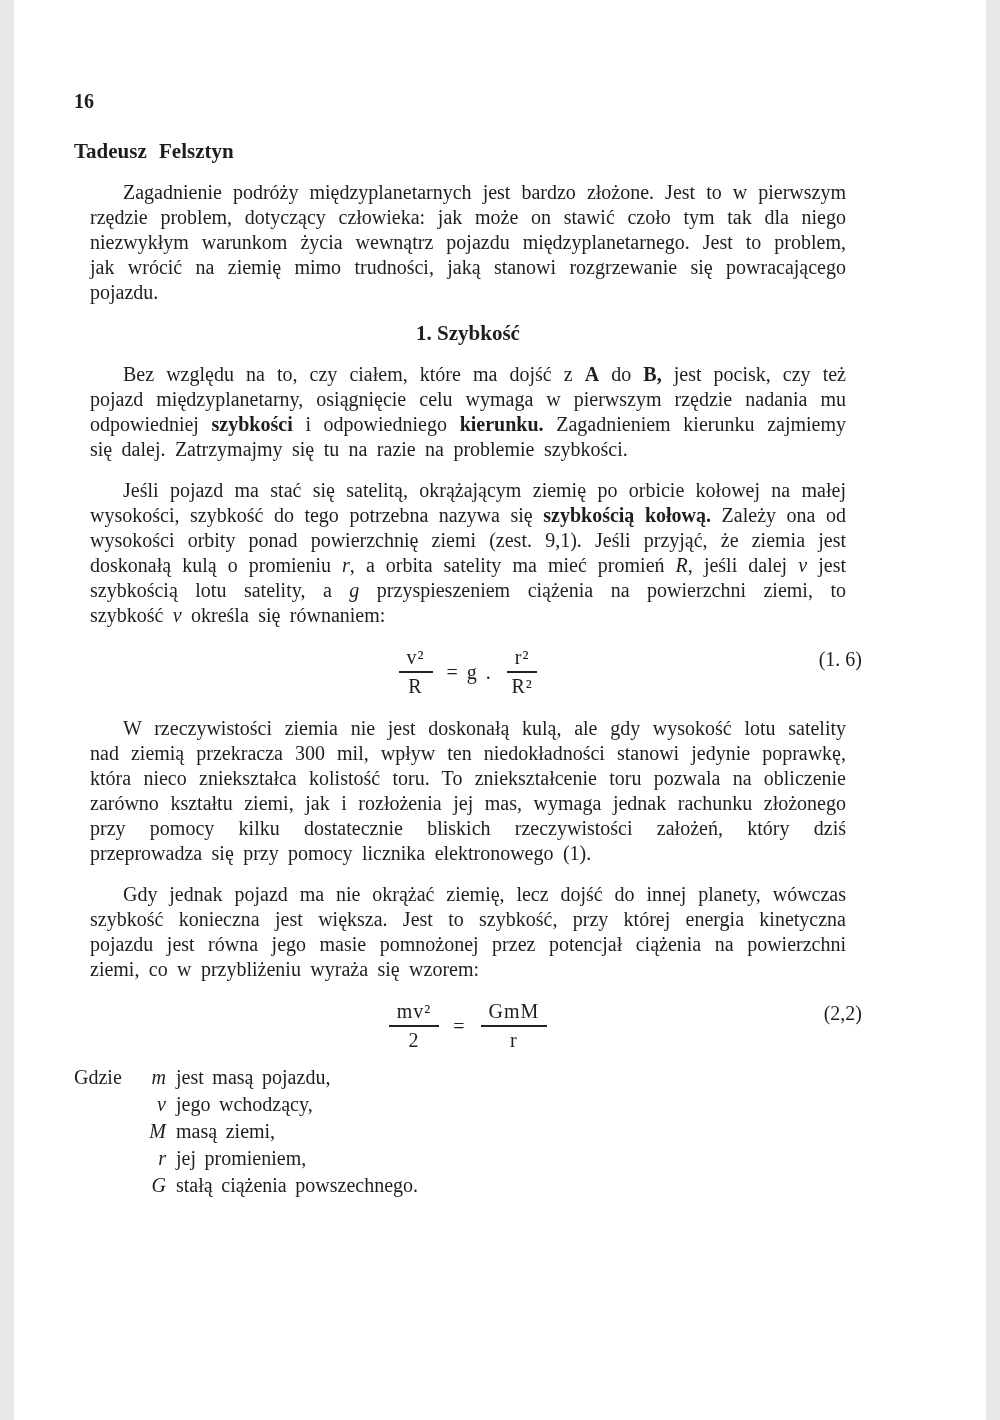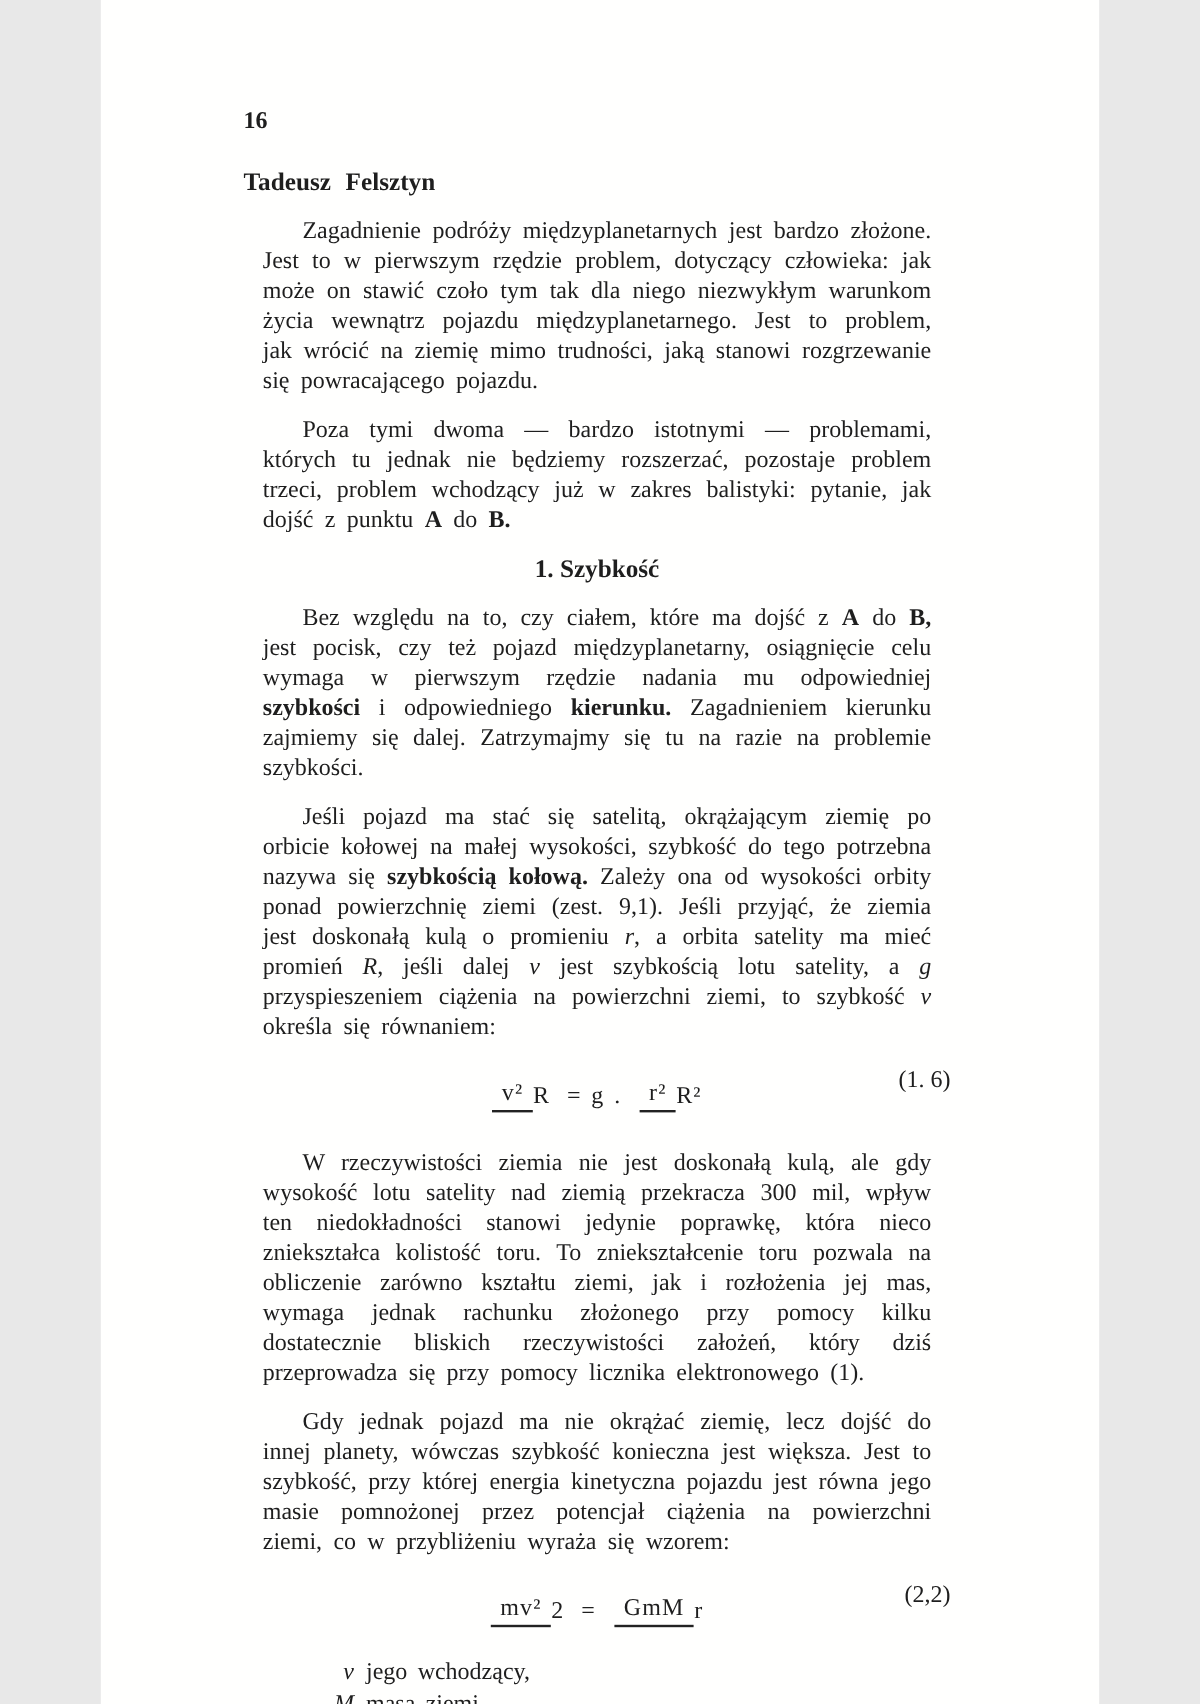--- a/index.html
+++ b/index.html
@@ -1,25 +1,25 @@
 <!DOCTYPE html>
 <html><head>
 <meta charset="utf-8">
 <style>
   html, body { margin: 0; padding: 0; background: #e8e8e8; }
   .page {
     position: relative;
-    width: 832px;
+    width: 972px;
     height: 1420px;
     margin: 0 auto;
     background: #fffffe;
     color: #1e1e1e;
     font-family: "Liberation Serif", "DejaVu Serif", serif;
     box-sizing: border-box;
-    padding: 90px 124px 0 119px;
+    padding: 90px 124px 0 60px;
     overflow: hidden;
   }
   .page-number {
     font-size: 20px;
     font-weight: 600;
     margin-bottom: 26px;
   }
   .author {
     font-size: 21px;
     font-weight: 700;
@@ -55,21 +55,21 @@
     position: relative;
     display: flex;
     justify-content: center;
     align-items: center;
     margin: 8px 0 10px 0;
     min-height: 56px;
     font-size: 20px;
   }
   .frac {
     display: inline-flex;
-    flex-direction: row;
+    flex-direction: column;
     text-align: center;
     vertical-align: middle;
   }
   .frac .num {
     padding: 0 8px 2px 8px;
     border-bottom: 2px solid #222;
     letter-spacing: 1px;
   }
   .frac .den { padding-top: 2px; letter-spacing: 1px; }
   .eq-mid { margin: 0 14px; letter-spacing: 2px; }
@@ -100,21 +100,20 @@
 
 <div class="page">
 
   <div class="page-number">16</div>
 
   <div class="author">Tadeusz Felsztyn</div>
 
 
   <p class="body-par"><span>Zagadnienie podróży międzyplanetarnych jest bardzo złożone. Jest to w pierwszym rzędzie problem, dotyczący człowieka: jak może on stawić czoło tym tak dla niego niezwykłym warunkom życia wewnątrz pojazdu międzyplanetarnego. Jest to problem, jak wrócić na ziemię mimo trudności, jaką stanowi rozgrzewanie się powracającego pojazdu.</span></p>
 
-  <p class="body-par"><span>Poza tymi dwoma — bardzo istotnymi — problemami, których tu jednak nie będziemy rozszerzać, pozostaje problem trzeci, problem wchodzący już w zakres balistyki: pytanie, jak dojść z punktu </span><span class="b">A</span><span> do </span><span class="b">B.</span></p>
 
   <h2 class="section-heading">1. Szybkość</h2>
 
   <p class="body-par"><span>Bez względu na to, czy ciałem, które ma dojść z </span><span class="b">A</span><span> do </span><span class="b">B,</span><span> jest pocisk, czy też pojazd międzyplanetarny, osiągnięcie celu wymaga w pierwszym rzędzie nadania mu odpowiedniej </span><span class="b">szybkości</span><span> i odpowiedniego </span><span class="b">kierunku.</span><span> Zagadnieniem kierunku zajmiemy się dalej. Zatrzymajmy się tu na razie na problemie szybkości.</span></p>
 
   <p class="body-par"><span>Jeśli pojazd ma stać się satelitą, okrążającym ziemię po orbicie kołowej na małej wysokości, szybkość do tego potrzebna nazywa się </span><span class="b">szybkością kołową.</span><span> Zależy ona od wysokości orbity ponad powierzchnię ziemi (zest. 9,1). Jeśli przyjąć, że ziemia jest doskonałą kulą o promieniu </span><span class="i">r</span><span>, a orbita satelity ma mieć promień </span><span class="i">R</span><span>, jeśli dalej </span><span class="i">v</span><span> jest szybkością lotu satelity, a </span><span class="i">g</span><span> przyspieszeniem ciążenia na powierzchni ziemi, to szybkość </span><span class="i">v</span><span> określa się równaniem:</span></p>
 
   <div class="equation">
     <span class="frac">
       <span class="num">v²</span>
@@ -140,20 +139,25 @@
     <span class="eq-mid">=</span>
     <span class="frac">
       <span class="num">GmM</span>
       <span class="den">r</span>
     </span>
     <span class="eq-label">(2,2)</span>
   </div>
 
   <div class="definitions">
     <div class="def-line">
+      <span class="def-lead">Gdzie</span>
+      <span class="def-sym">m</span>
+      <span class="def-text">jest masą pojazdu,</span>
+    </div>
+    <div class="def-line">
       <span class="def-lead"></span>
       <span class="def-sym">v</span>
       <span class="def-text">jego wchodzący,</span>
     </div>
     <div class="def-line">
       <span class="def-lead"></span>
       <span class="def-sym">M</span>
       <span class="def-text">masą ziemi,</span>
     </div>
     <div class="def-line">

